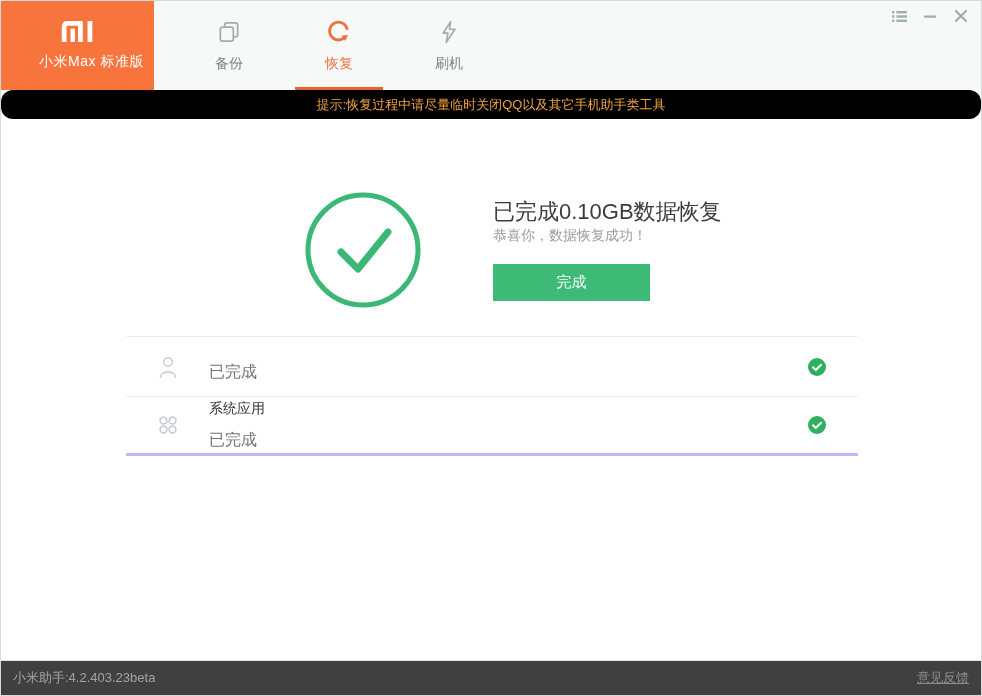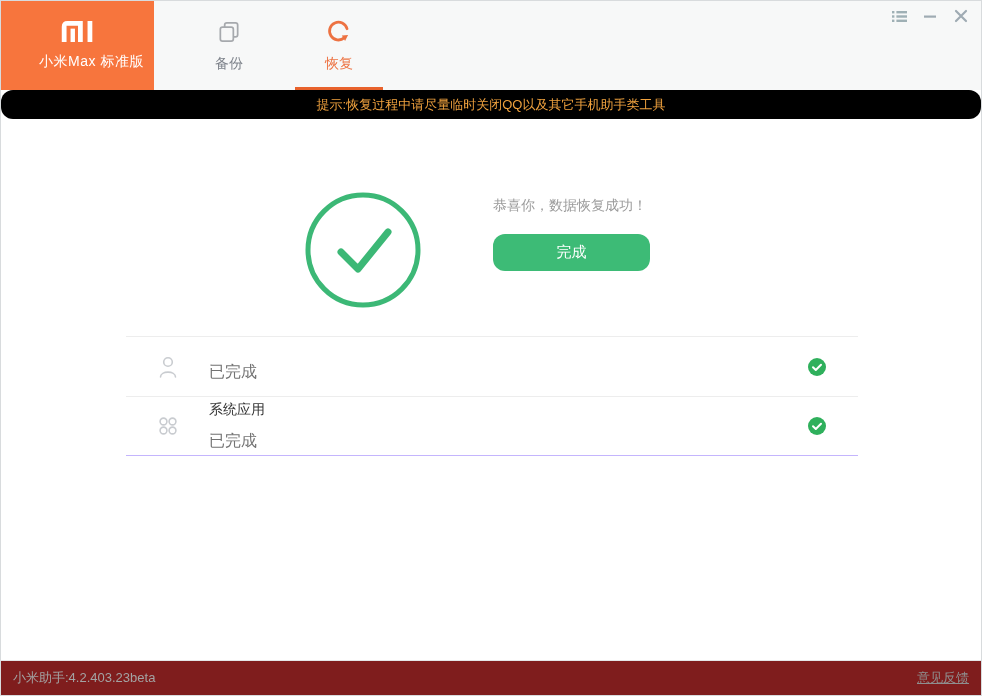--- a/index.html
+++ b/index.html
@@ -42,41 +42,41 @@
   }
 
   
   .hero { position:relative; height:217px; background:#fff; }
   .success-circle { position:absolute; left:304px; top:73px; }
   .hero-text { position:absolute; left:492px; top:78px; }
   .hero-title { font-size:22px; color:#3c3c3c; font-weight:400; }
   .hero-subtitle { font-size:14px; color:#9b9b9b; }
   .done-button {
     margin-top:19px; width:157px; height:37px; background:#3dbb76; border:none;
-    border-radius:12px; color:#fff; font-size:15px; cursor:pointer;
+    border-radius:0; color:#fff; font-size:15px; cursor:pointer;
     font-family:Liberation Serif, serif;
   }
 
   
   .result-list { margin:0 125px; width:732px; }
   .row {
     height:60px; display:flex; align-items:center;
     border-top:1px solid #ededed;
   }
-  .row:last-child { border-bottom:1px solid #c4b5fd; }
+  .row:last-child { border-bottom:3px solid #c4b5fd; }
   .row-icon { margin-left:30px; width:24px; height:30px; display:flex; align-items:center; }
   .row-text { margin-left:29px; flex:1; }
   .row-name { font-size:14px; color:#333; }
   .row-status { font-size:16px; color:#737373; margin-top:12px; }
   .row-badge { margin-right:32px; width:18px; height:18px; }
 
   
   .footer {
     position:absolute; left:0; bottom:0; width:100%; height:33px;
-    border-top:1px solid #e4e6e7; background:#7f1d1d;
+    border-top:1px solid #e4e6e7; background:#404040;
     display:flex; align-items:center; justify-content:space-between; padding:17px 12px;
   }
   .footer-version { font-size:13px; color:#a3a3a3; }
   .footer-feedback { font-size:13px; color:#8f8f8f; text-decoration:underline; cursor:pointer; }
 </style>
 </head>
 <body>
 
 <div class="window">
 
@@ -103,20 +103,28 @@
         <span class="tab-label">备份</span>
       </div>
       <div class="tab active">
         <span>
           <svg width="26" height="26" viewBox="0 0 24 24" fill="none">
             <path d="M16.8 17.4 A8.2 8.2 0 1 1 19.4 9" stroke="#ed7242" stroke-width="2.6" stroke-linecap="round"></path>
             <path d="M14.6 15.2 L20.4 14.8 L17.6 20.2 Z" fill="#ed7242"></path>
           </svg>
         </span>
         <span class="tab-label">恢复</span>
+      </div>
+      <div class="tab">
+        <span>
+          <svg width="26" height="26" viewBox="0 0 24 24" fill="none">
+            <path d="M13.5 2.5 L6.5 13 H11 L9.5 21.5 L17.5 9.5 H12.5 Z" stroke="#a6a9ad" stroke-width="1.5" stroke-linejoin="round"></path>
+          </svg>
+        </span>
+        <span class="tab-label">刷机</span>
       </div>
     </div>
 
     <div class="win-controls">
       <span class="win-btn">
         <svg width="15" height="13" viewBox="0 0 15 13">
           <rect x="0" y="1" width="2.4" height="2.4" fill="#9fb0b5"></rect>
             <rect x="4.4" y="1" width="10.6" height="2.4" fill="#9fb0b5"></rect>
           <rect x="0" y="5.3" width="2.4" height="2.4" fill="#9fb0b5"></rect>
             <rect x="4.4" y="5.3" width="10.6" height="2.4" fill="#9fb0b5"></rect>
@@ -140,20 +148,21 @@
   <div class="notice">提示:恢复过程中请尽量临时关闭QQ以及其它手机助手类工具</div>
 
   <div class="hero">
     <span class="success-circle">
       <svg width="116" height="116" viewBox="0 0 116 116" fill="none">
         <circle cx="58" cy="58" r="55" stroke="#3cb876" stroke-width="5"></circle>
         <path d="M36 60 L53 77 L83 40" stroke="#3cb876" stroke-width="7" stroke-linecap="round" stroke-linejoin="round"></path>
       </svg>
     </span>
     <div class="hero-text">
+      <div class="hero-title">已完成0.10GB数据恢复</div>
       <div class="hero-subtitle">恭喜你，数据恢复成功！</div>
       <button class="done-button">完成</button>
     </div>
   </div>
 
   <div class="result-list">
     <div class="row">
       <span class="row-icon">
         <svg width="24" height="28" viewBox="0 0 24 26" fill="none">
           <circle cx="12" cy="8" r="4.3" stroke="#c9ccd0" stroke-width="1.6"></circle>

